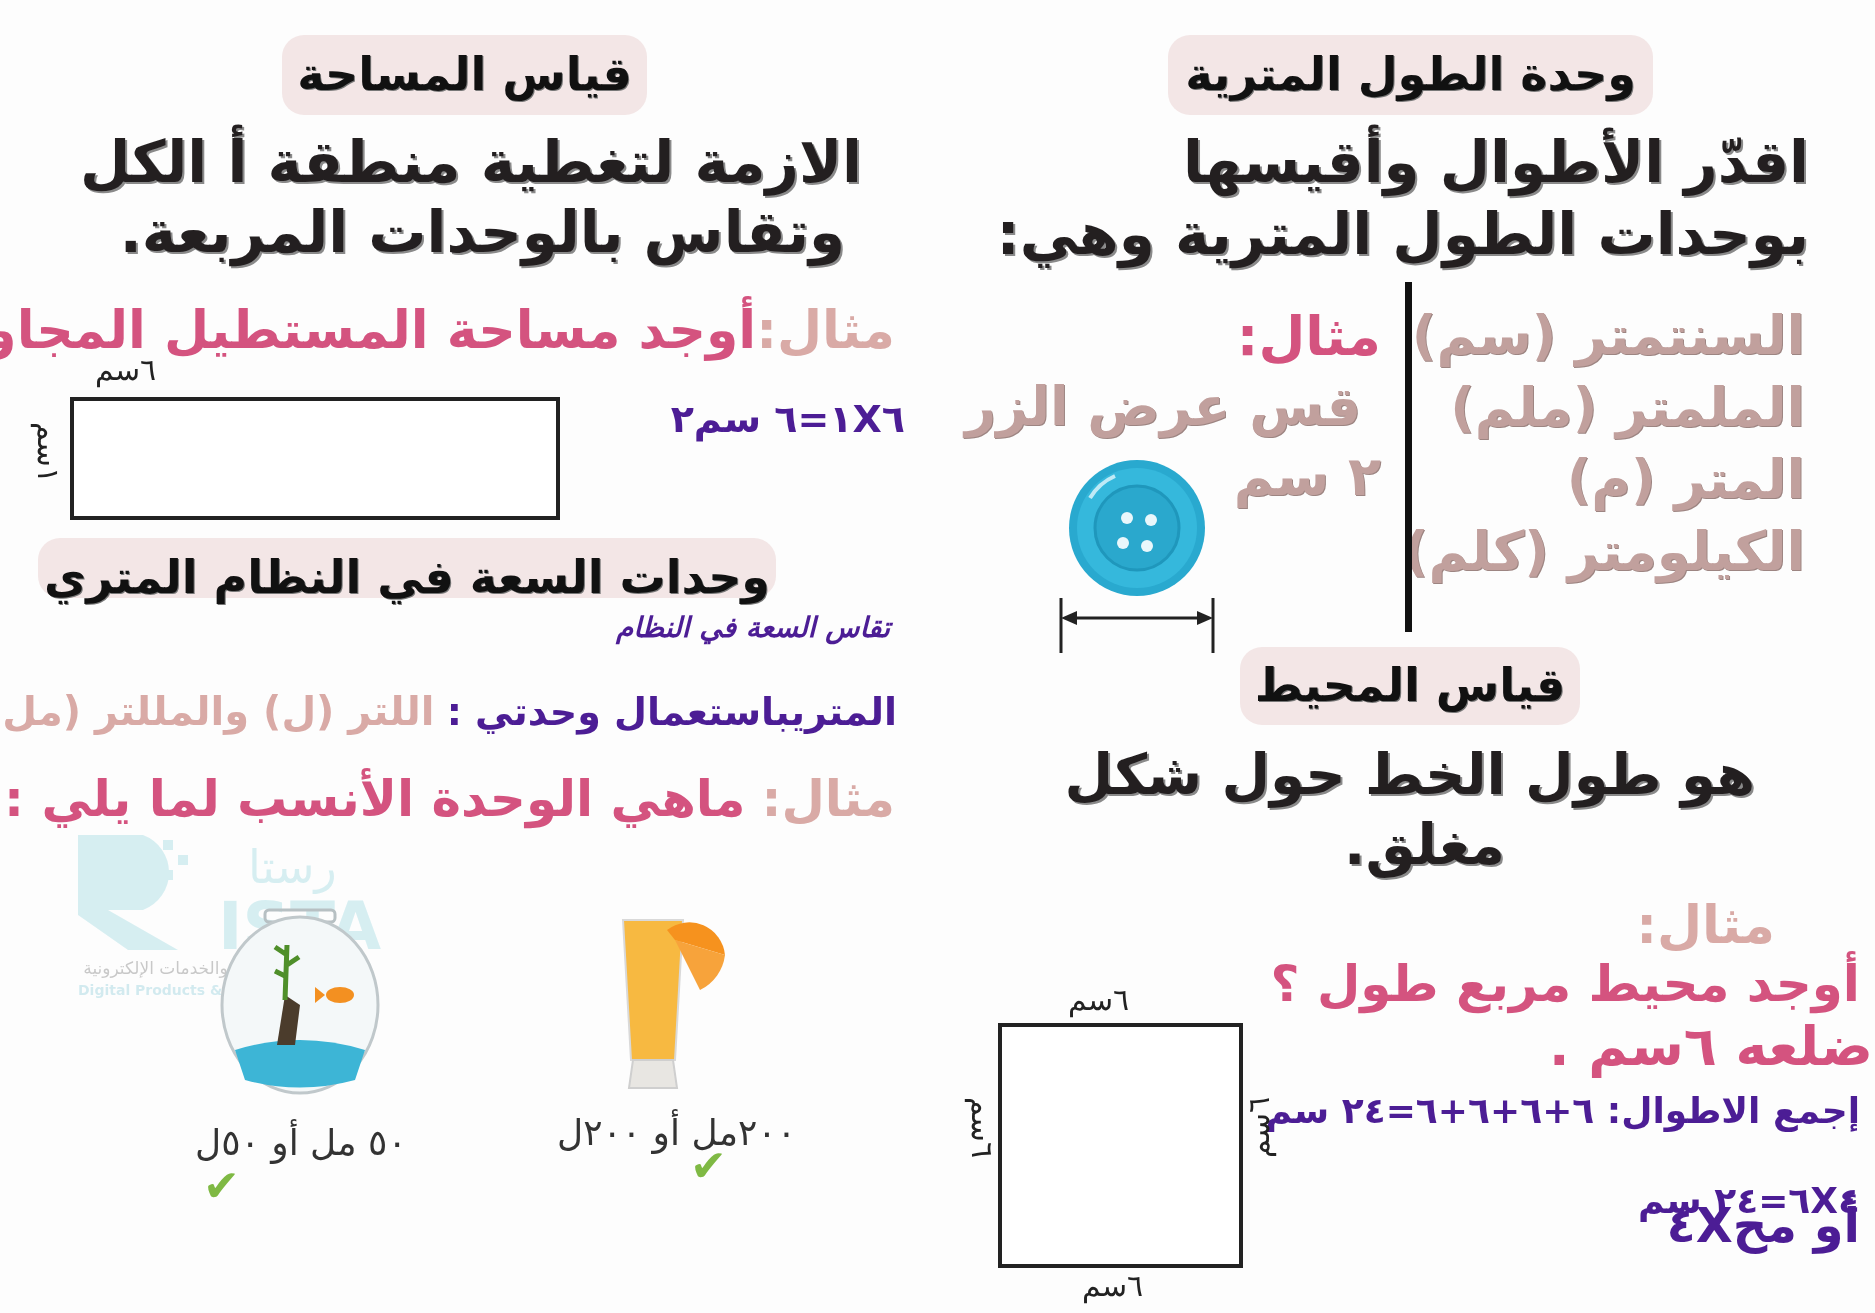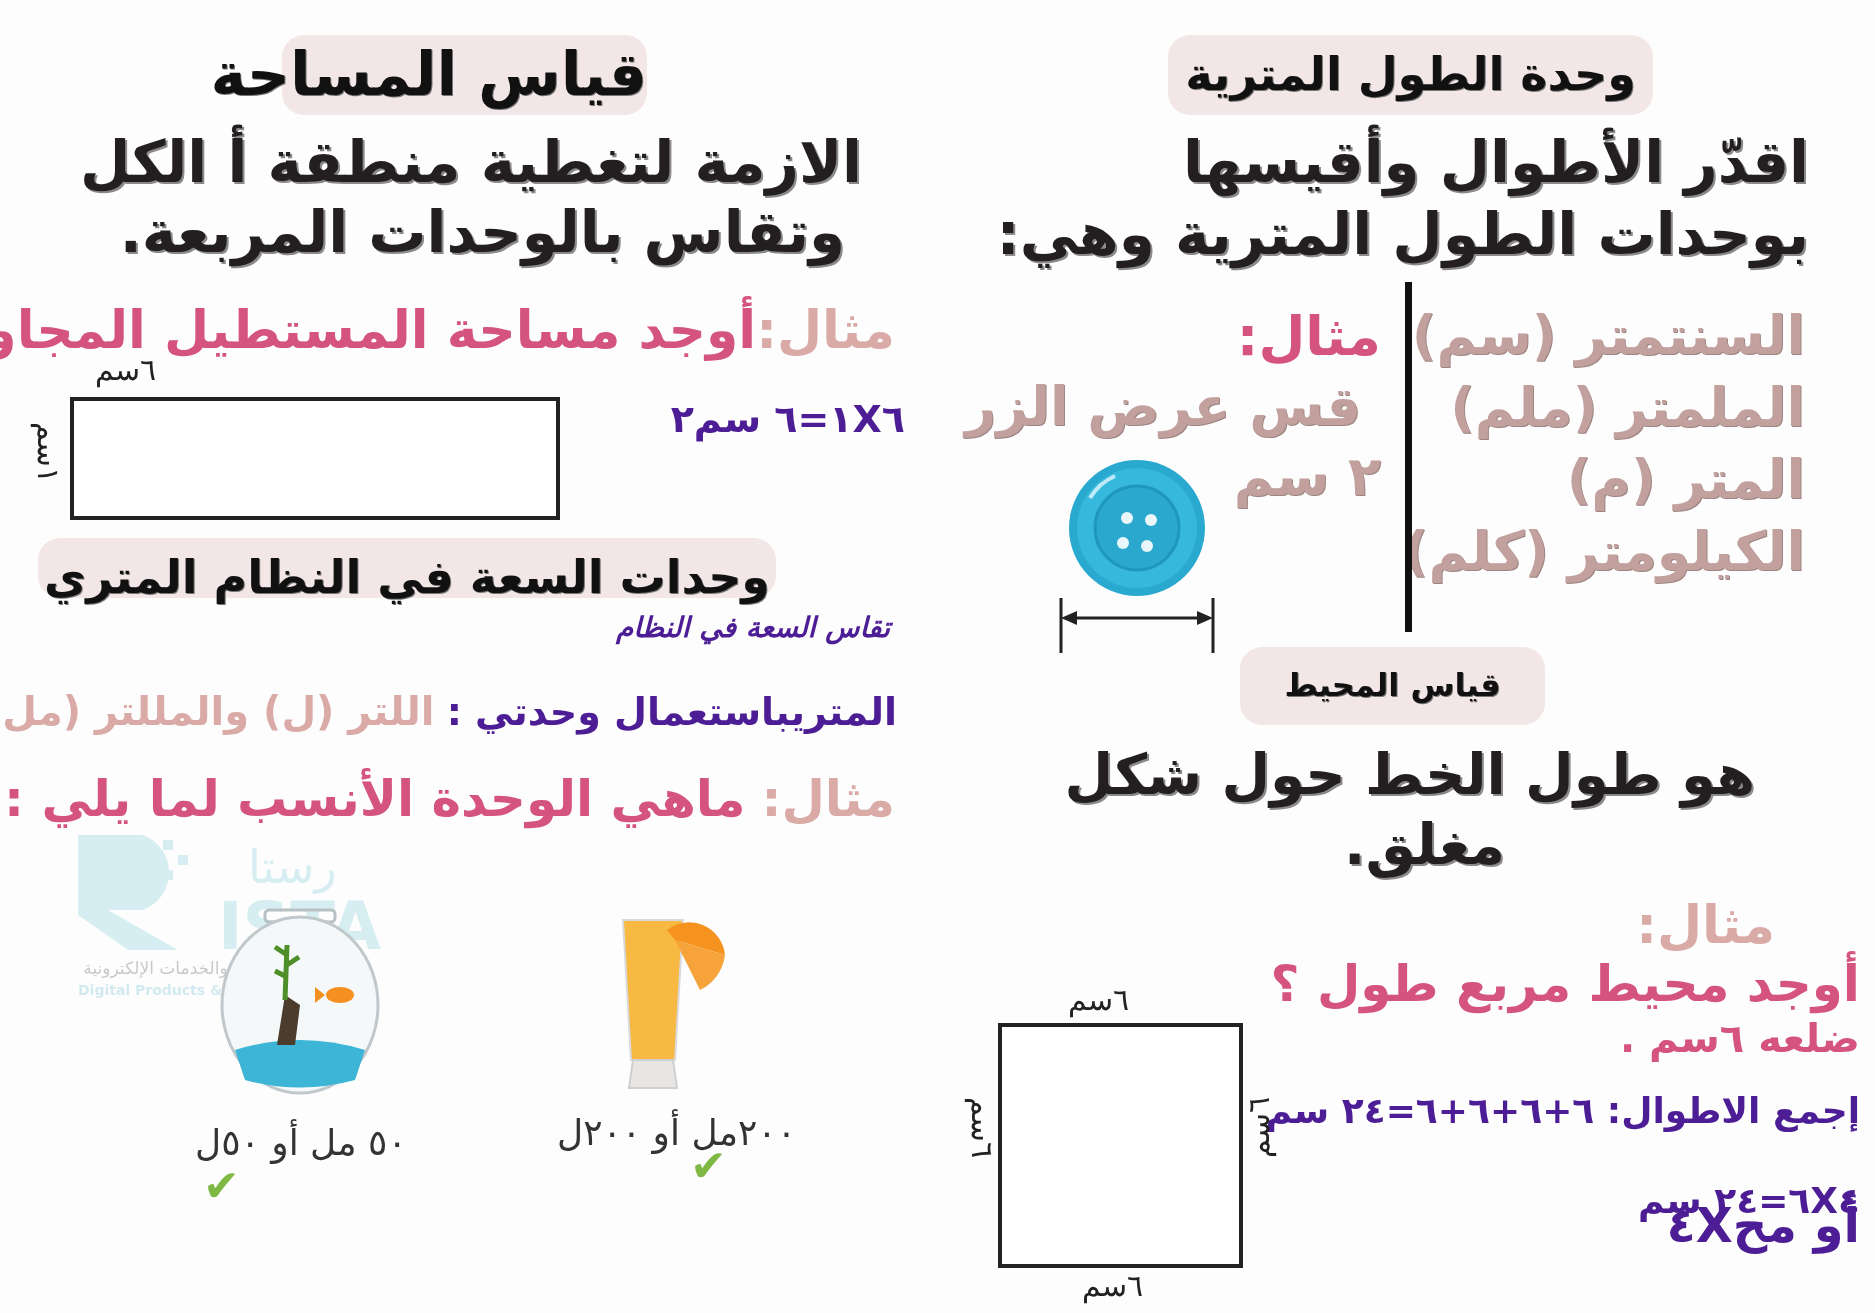--- a/index.html
+++ b/index.html
@@ -67,21 +67,21 @@
   <circle cx="96" cy="62" r="6" fill="#e9f7fb"></circle>
   <circle cx="68" cy="85" r="6" fill="#e9f7fb"></circle>
   <circle cx="92" cy="88" r="6" fill="#e9f7fb"></circle>
   <line x1="6" y1="140" x2="6" y2="195" stroke="#222" stroke-width="3"></line>
   <line x1="158" y1="140" x2="158" y2="195" stroke="#222" stroke-width="3"></line>
   <line x1="12" y1="160" x2="152" y2="160" stroke="#222" stroke-width="3"></line>
   <polygon points="6,160 22,153 22,167" fill="#222"></polygon>
   <polygon points="158,160 142,153 142,167" fill="#222"></polygon>
 </svg>
 
-<div class="pill" style="left:282px; top:35px; width:365px; height:80px; line-height:78px; font-size:60px;">قياس المساحة</div>
+<div class="pill" style="left:282px; top:35px; width:365px; height:80px; line-height:78px; font-size:46px;">قياس المساحة</div>
 
 <div class="big" style="right:1013px; top:128px; font-size:58px;">الازمة لتغطية منطقة أ الكل</div>
 <div class="big" style="right:1030px; top:198px; font-size:58px;">وتقاس بالوحدات المربعة.</div>
 
 <div class="abs" style="right:980px; top:300px; font-size:52px; white-space:nowrap;">
   <span class="label-pink-light">مثال:</span><span class="pink">أوجد مساحة المستطيل المجاور</span>
 </div>
 
 <div class="abs black-bold" style="right:970px; top:397px; font-size:38px; white-space:nowrap;">١X٦=٦ سم٢</div>
 
@@ -129,28 +129,28 @@
 
 <svg class="abs" style="left:615px; top:910px;" width="120" height="190" viewBox="0 0 120 190">
   <path d="M8 10 L68 10 L60 150 L16 150 Z" fill="#f7b941" stroke="#d9d9d9" stroke-width="2"></path>
   <path d="M18 150 L58 150 L62 178 L14 178 Z" fill="#e8e6e2" stroke="#cfcfcf" stroke-width="2"></path>
   <path d="M52 20 A36 36 0 0 1 110 45 L60 30 Z" fill="#f6921e"></path>
   <path d="M60 30 L110 45 A45 45 0 0 1 85 80 Z" fill="#f7a33b"></path>
 </svg>
 <div class="abs" style="left:557px; top:1112px; font-size:36px; color:#333; white-space:nowrap;">٢٠٠مل أو ٢٠٠ل</div>
 <div class="abs check" style="left:690px; top:1140px;">✔</div>
 
-<div class="pill" style="left:1240px; top:647px; width:305px; height:78px; line-height:76px; font-size:32px;">قياس المحيط</div>
+<div class="pill" style="left:1240px; top:647px; width:340px; height:78px; line-height:76px; font-size:46px;">قياس المحيط</div>
 
 <div class="big" style="right:120px; top:742px; font-size:56px;">هو طول الخط حول شكل</div>
 <div class="big" style="right:370px; top:812px; font-size:56px;">مغلق.</div>
 
 <div class="abs label-pink-light" style="right:100px; top:895px; font-size:52px;">مثال:</div>
 <div class="abs pink" style="right:15px; top:955px; font-size:50px; white-space:nowrap;">أوجد محيط مربع طول ؟</div>
-<div class="abs pink" style="right:15px; top:1015px; font-size:40px; white-space:nowrap;">ضلعه ٦سم .</div>
+<div class="abs pink" style="right:2px; top:1015px; font-size:54px; white-space:nowrap;">ضلعه ٦سم .</div>
 
 <div class="abs black-bold" style="right:15px; top:1090px; font-size:36px; white-space:nowrap;">إجمع الاطوال: ٦+٦+٦+٦=٢٤ سم</div>
 <div class="abs black-bold" style="right:15px; top:1197px; font-size:48px; white-space:nowrap;">أو مح٤X</div>
 <div class="abs black-bold" style="right:15px; top:1180px; font-size:36px; white-space:nowrap;">٦X٤=٢٤ سم</div>
 
 <div class="abs" style="left:998px; top:1023px; width:237px; height:237px; border:4px solid #222; background:#fff;"></div>
 <div class="abs hand" style="left:1068px; top:982px;">٦سم</div>
 <div class="abs hand" style="left:1082px; top:1268px;">٦سم</div>
 <div class="abs hand rot-r" style="left:952px; top:1110px;">٦سم</div>
 <div class="abs hand rot-l" style="left:1228px; top:1110px;">٦سم</div>

